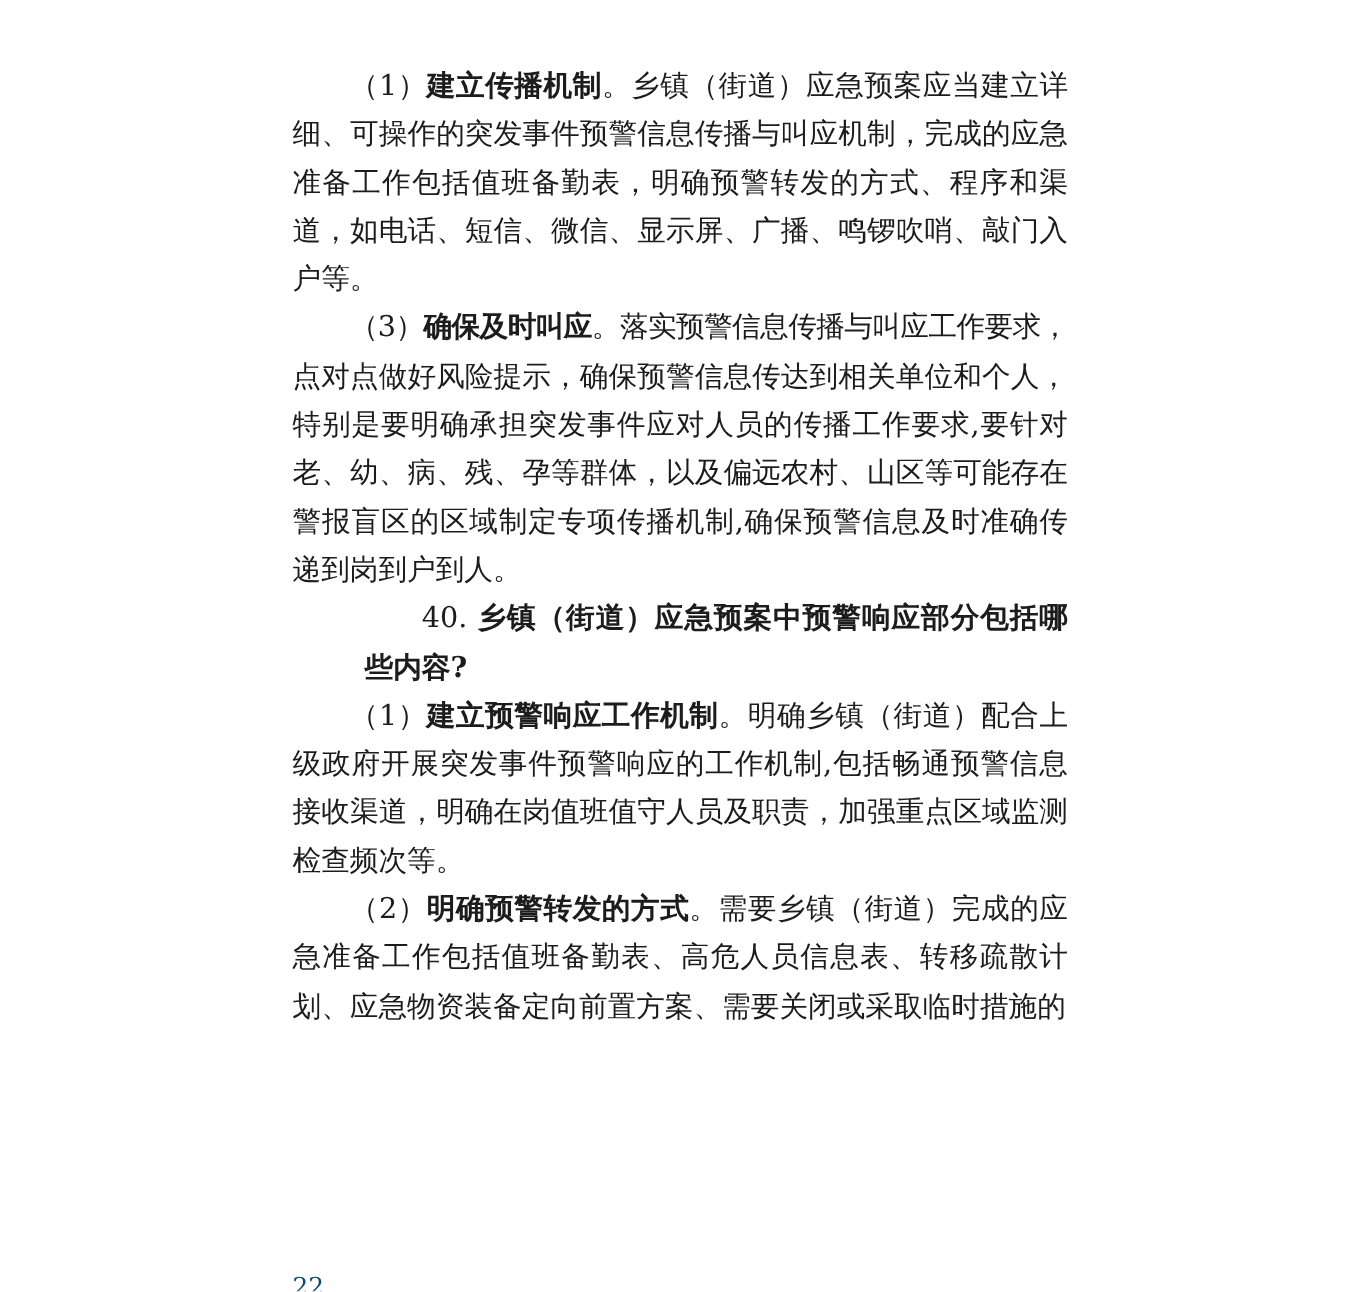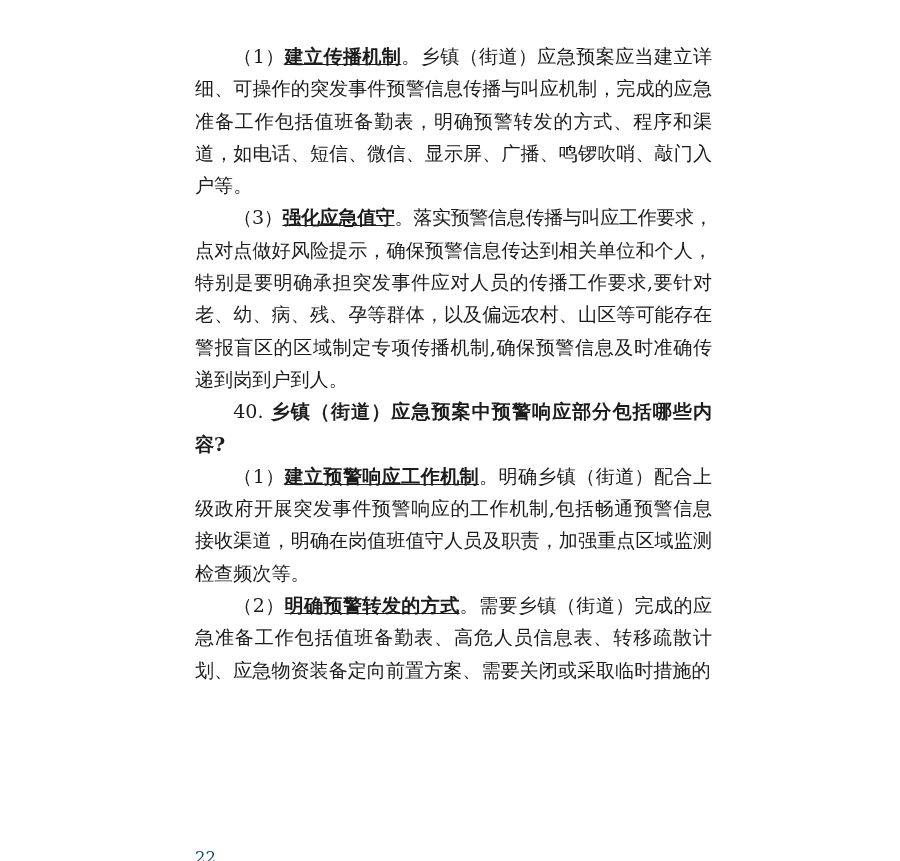--- a/index.html
+++ b/index.html
@@ -30,24 +30,24 @@
     margin: 0;
     text-indent: 38.2px;
   }
   
   .tight::first-line {
     letter-spacing: -0.8px;
   }
   .hd {
     font-weight: 700;
     font-family: "DejaVu Sans", "Liberation Sans", sans-serif;
-    text-decoration: underline;
   }
   .q {
     font-weight: 700;
+    margin-left: 48px;
   }
   .q .num {
     font-weight: 400;
   }
   .footer {
     position: absolute;
     left: 195px;
     top: 848px;
     width: 517px;
     text-align: left;
@@ -57,21 +57,21 @@
 </style>
 </head>
 <body>
 
 <div class="page">
   <div class="content">
 
     <p class="para"><span>（1）</span><span class="hd">建立传播机制</span><span>。</span><span>乡镇（街道）应急预案应当建立详细、可操作的突发事件预警信息传播与叫应机制，完成的应急准备工作包括值班备勤表，明确预警转发的方式、程序和渠道，如电话、短信、微信、显示屏、广播、鸣锣吹哨、敲门入户等。</span></p>
 
 
-    <p class="para tight"><span>（3）</span><span class="hd">强化应急值守</span><span>。</span><span>落实预警信息传播与叫应工作要求，点对点做好风险提示，确保预警信息传达到相关单位和个人，特别是要明确承担突发事件应对人员的传播工作要求,要针对老、幼、病、残、孕等群体，以及偏远农村、山区等可能存在警报盲区的区域制定专项传播机制,确保预警信息及时准确传递到岗到户到人。</span></p>
+    <p class="para tight"><span>（3）</span><span class="hd">确保及时叫应</span><span>。</span><span>落实预警信息传播与叫应工作要求，点对点做好风险提示，确保预警信息传达到相关单位和个人，特别是要明确承担突发事件应对人员的传播工作要求,要针对老、幼、病、残、孕等群体，以及偏远农村、山区等可能存在警报盲区的区域制定专项传播机制,确保预警信息及时准确传递到岗到户到人。</span></p>
 
     <p class="para q"><span class="num">40.&nbsp;</span><span>乡镇（街道）应急预案中预警响应部分包括哪些内容?</span></p>
 
     <p class="para"><span>（1）</span><span class="hd">建立预警响应工作机制</span><span>。</span><span>明确乡镇（街道）配合上级政府开展突发事件预警响应的工作机制,包括畅通预警信息接收渠道，明确在岗值班值守人员及职责，加强重点区域监测检查频次等。</span></p>
 
     <p class="para"><span>（2）</span><span class="hd">明确预警转发的方式</span><span>。</span><span>需要乡镇（街道）完成的应急准备工作包括值班备勤表、高危人员信息表、转移疏散计划、应急物资装备定向前置方案、需要关闭或采取临时措施的</span></p>
 
   </div>
 
   <div class="footer">22</div>

